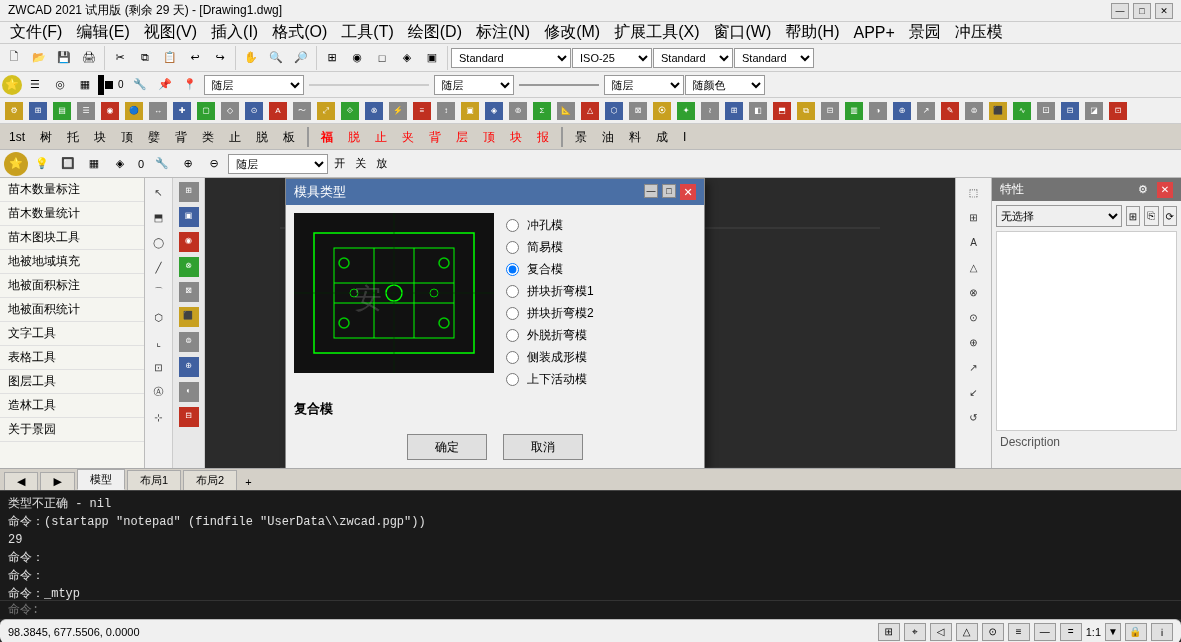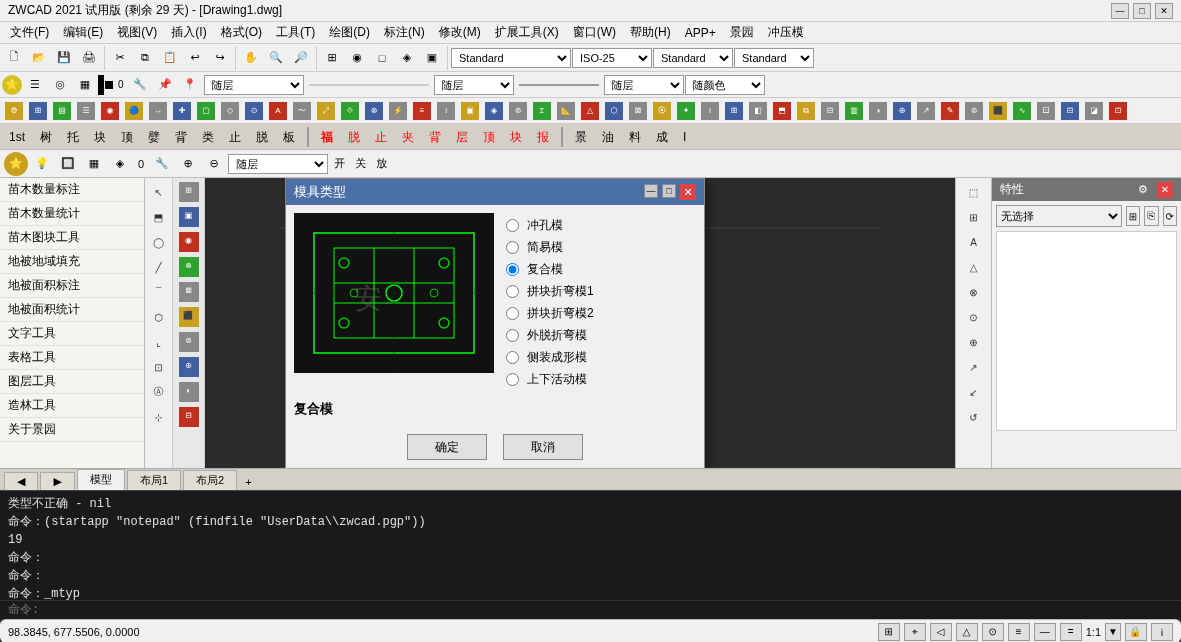--- a/index.html
+++ b/index.html
@@ -5,21 +5,21 @@
     * { box-sizing: border-box; margin: 0; padding: 0; }
     body { font-family: 'SimSun', 'Microsoft YaHei', sans-serif; font-size: 12px; background: #2b2b2b; color: #000; overflow: hidden; width: 1181px; height: 642px; }
     
     
     #title-bar { background: #f0f0f0; height: 22px; display: flex; align-items: center; padding: 0 8px; border-bottom: 1px solid #ccc; justify-content: space-between; }
     #title-bar .win-controls { display: flex; gap: 4px; }
     #title-bar .win-btn { width: 18px; height: 16px; border: 1px solid #999; background: #e0e0e0; cursor: pointer; font-size: 9px; display: flex; align-items: center; justify-content: center; }
     
     
     #menu-bar { background: #f0f0f0; height: 22px; display: flex; align-items: center; padding: 0 4px; border-bottom: 1px solid #ccc; gap: 2px; }
-    .menu-item { padding: 2px 6px; font-size: 12px; cursor: pointer; white-space: nowrap; }
+    .menu-item { padding: 2px 6px; font-size: 16px; cursor: pointer; white-space: nowrap; }
     
     
     .toolbar { background: #f0f0f0; height: 28px; display: flex; align-items: center; padding: 0 2px; border-bottom: 1px solid #ccc; gap: 1px; flex-wrap: nowrap; overflow: hidden; }
     .toolbar-btn { width: 24px; height: 24px; border: 1px solid transparent; background: transparent; cursor: pointer; display: flex; align-items: center; justify-content: center; font-size: 11px; }
     .toolbar-input { height: 20px; border: 1px solid #999; font-size: 11px; padding: 0 3px; background: white; }
     
     
     .toolbar2 { background: #f0f0f0; height: 26px; display: flex; align-items: center; padding: 0 2px; border-bottom: 1px solid #ccc; gap: 1px; overflow: hidden; }
     
     
@@ -564,39 +564,40 @@
         <select class="prop-select">
           <option>无选择</option>
         </select>
         <button style="width:20px;height:20px;font-size:10px;cursor:pointer;border:1px solid #999;">⊞</button>
         <button style="width:20px;height:20px;font-size:10px;cursor:pointer;border:1px solid #999;">⎘</button>
         <button style="width:20px;height:20px;font-size:10px;cursor:pointer;border:1px solid #999;">⟳</button>
       </div>
       <div id="properties-canvas">
         
       </div>
+      <div id="description-label">Description</div>
     </div>
   </div>
 </div>
 
 <div style="display:flex; align-items:stretch; height:22px; background:#d4d0c8; border-top:1px solid #aaa;">
   <div style="display:flex; align-items:flex-end; padding:0 4px; flex:1;">
     <div class="tab">◀</div>
     <div class="tab">▶</div>
     <div class="tab active">模型</div>
     <div class="tab">布局1</div>
     <div class="tab">布局2</div>
     <div class="tab-add">+</div>
   </div>
 </div>
 
 <div id="cmd-area">
   <div>类型不正确 - nil</div>
   <div>命令：(startapp "notepad" (findfile "UserData\\zwcad.pgp"))</div>
-  <div>19</div>
+  <div>29</div>
   <div>命令：</div>
   <div>命令：</div>
   <div>命令：_mtyp</div>
 </div>
 <div id="cmd-input-row">
   <input type="text" style="background: transparent; color: rgb(224, 224, 224); border: none; outline: none; width: 100%; font-family: inherit; font-size: 12px;" placeholder="命令:">
 </div>
 
 <div id="status-bar">
   <span>98.3845, 677.5506, 0.0000</span>

